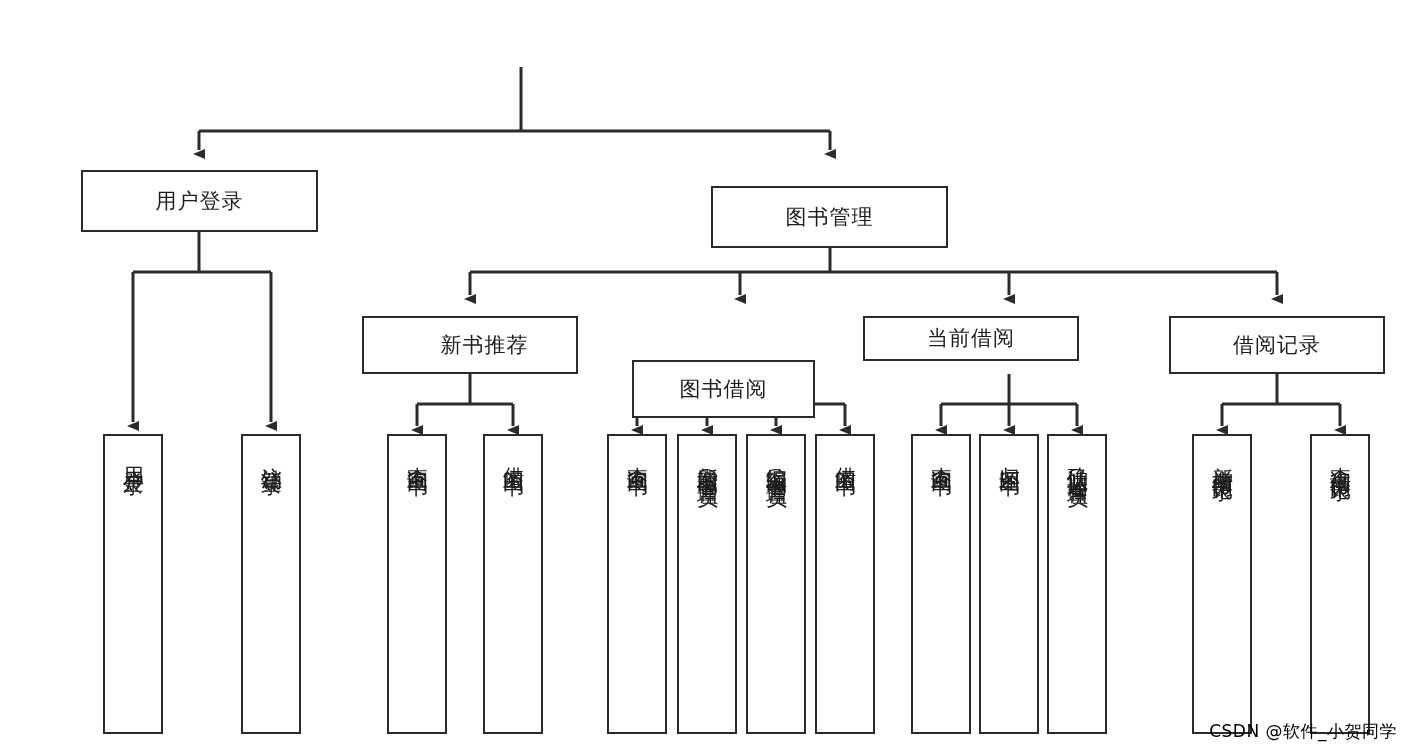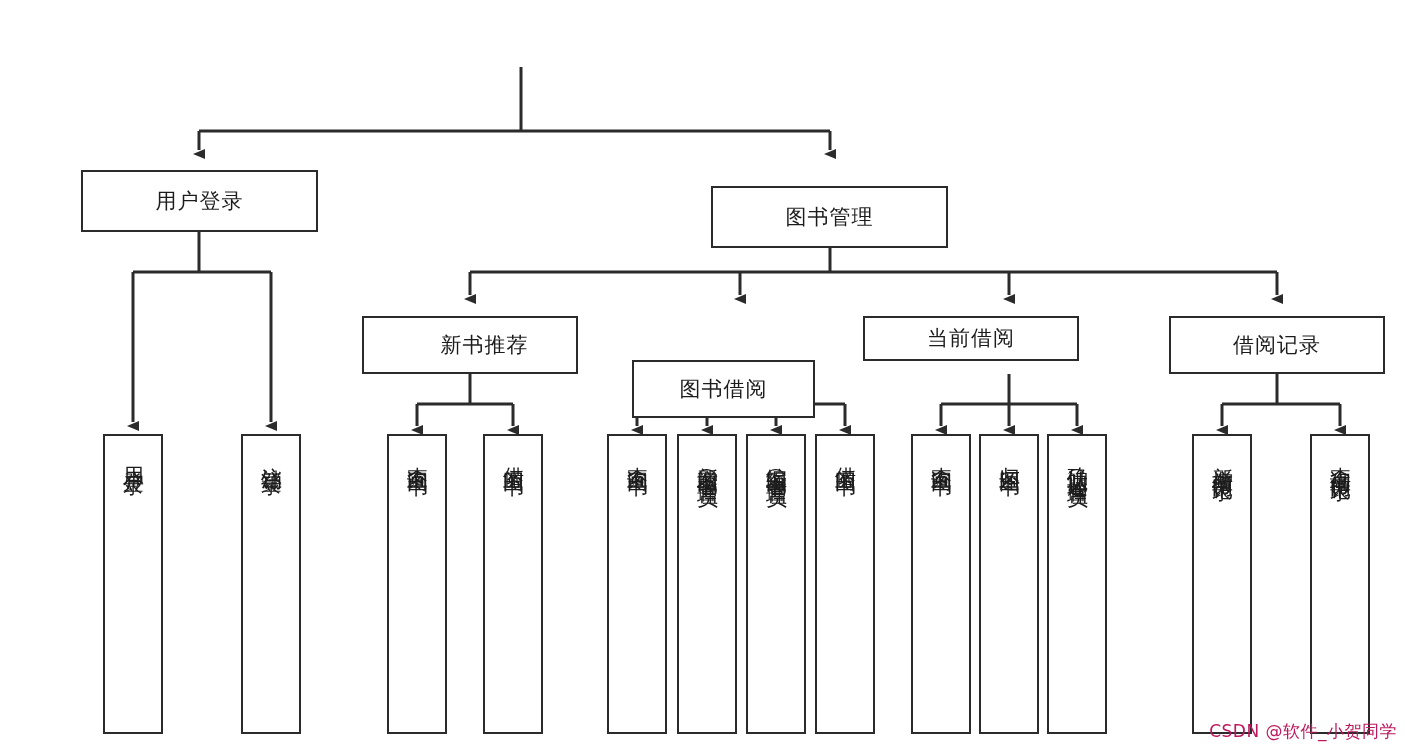--- a/index.html
+++ b/index.html
@@ -58,21 +58,21 @@
     white-space: nowrap;
   }
   .node.root .node-label {
     font-size: 22px;
   }
   #watermark {
     position: absolute;
     right: 8px;
     bottom: 4px;
     font-size: 17px;
-    color: #be185d;
+    color: #000000;
     letter-spacing: 0.5px;
     z-index: 8;
     white-space: nowrap;
     margin-top: 20px;
   }
 </style>
 </head>
 <body>
 
 <div id="diagram-root">

